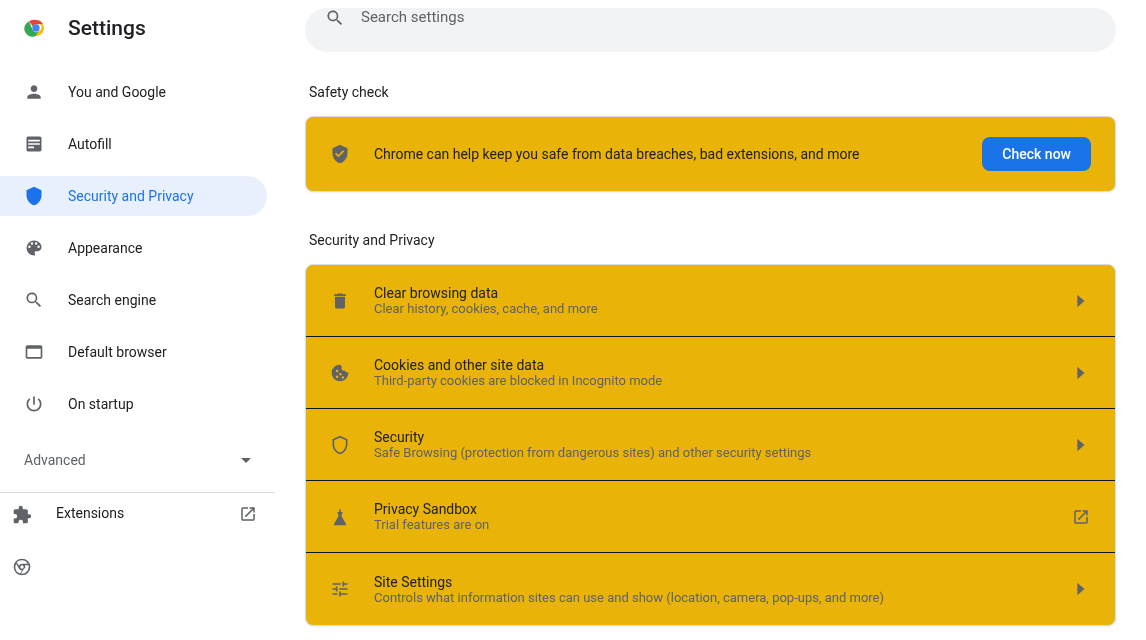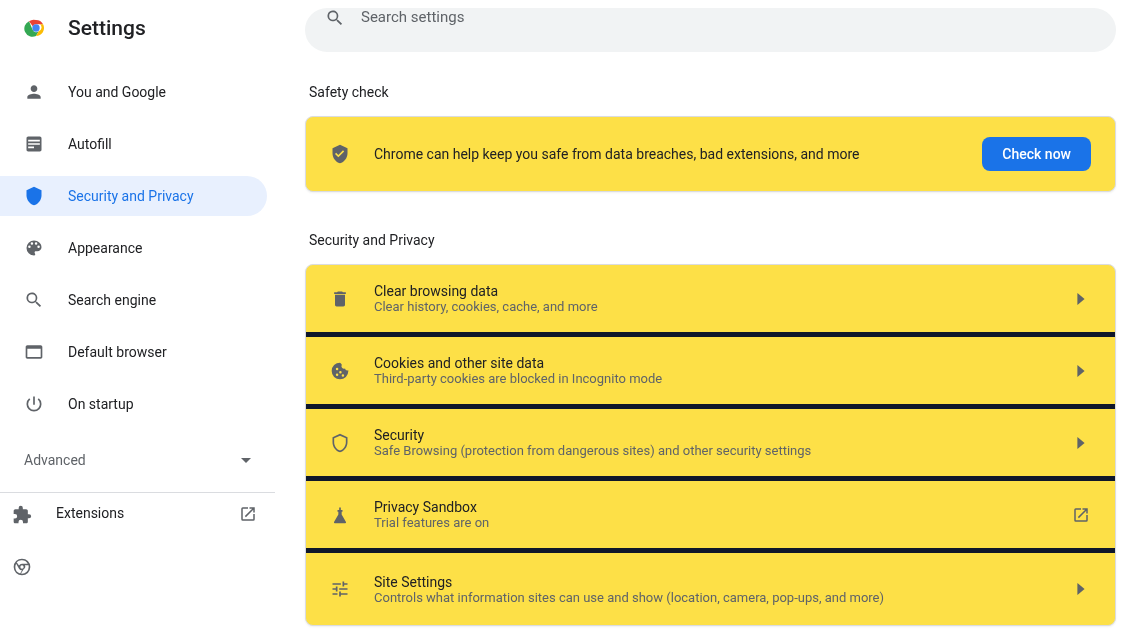--- a/index.html
+++ b/index.html
@@ -141,21 +141,21 @@
     }
     .section-title {
       font-size: 14px;
       color: #202124;
       margin-bottom: 16px;
       padding-left: 4px;
     }
     .card {
       border: 1px solid #dadce0;
       border-radius: 8px;
-      background: #fde047;
+      background: #eab308;
       box-shadow: 0 1px 2px rgba(60,64,67,0.08);
     }
     .safety-card {
       display: flex;
       align-items: center;
       padding: 20px 24px;
       gap: 24px;
       margin-bottom: 40px;
     }
     .safety-desc {
@@ -171,21 +171,21 @@
       padding: 9px 20px;
       font-size: 14px;
       font-weight: 500;
       cursor: pointer;
     }
     .list-card .list-row {
       display: flex;
       align-items: center;
       padding: 16px 24px;
       gap: 24px;
-      border-bottom: 5px solid #0f172a;
+      border-bottom: 1px solid #0f172a;
       cursor: pointer;
       min-height: 72px;
     }
     .list-card .list-row:last-child {
       border-bottom: none;
     }
     .row-icon {
       width: 20px;
       height: 20px;
       display: flex;

